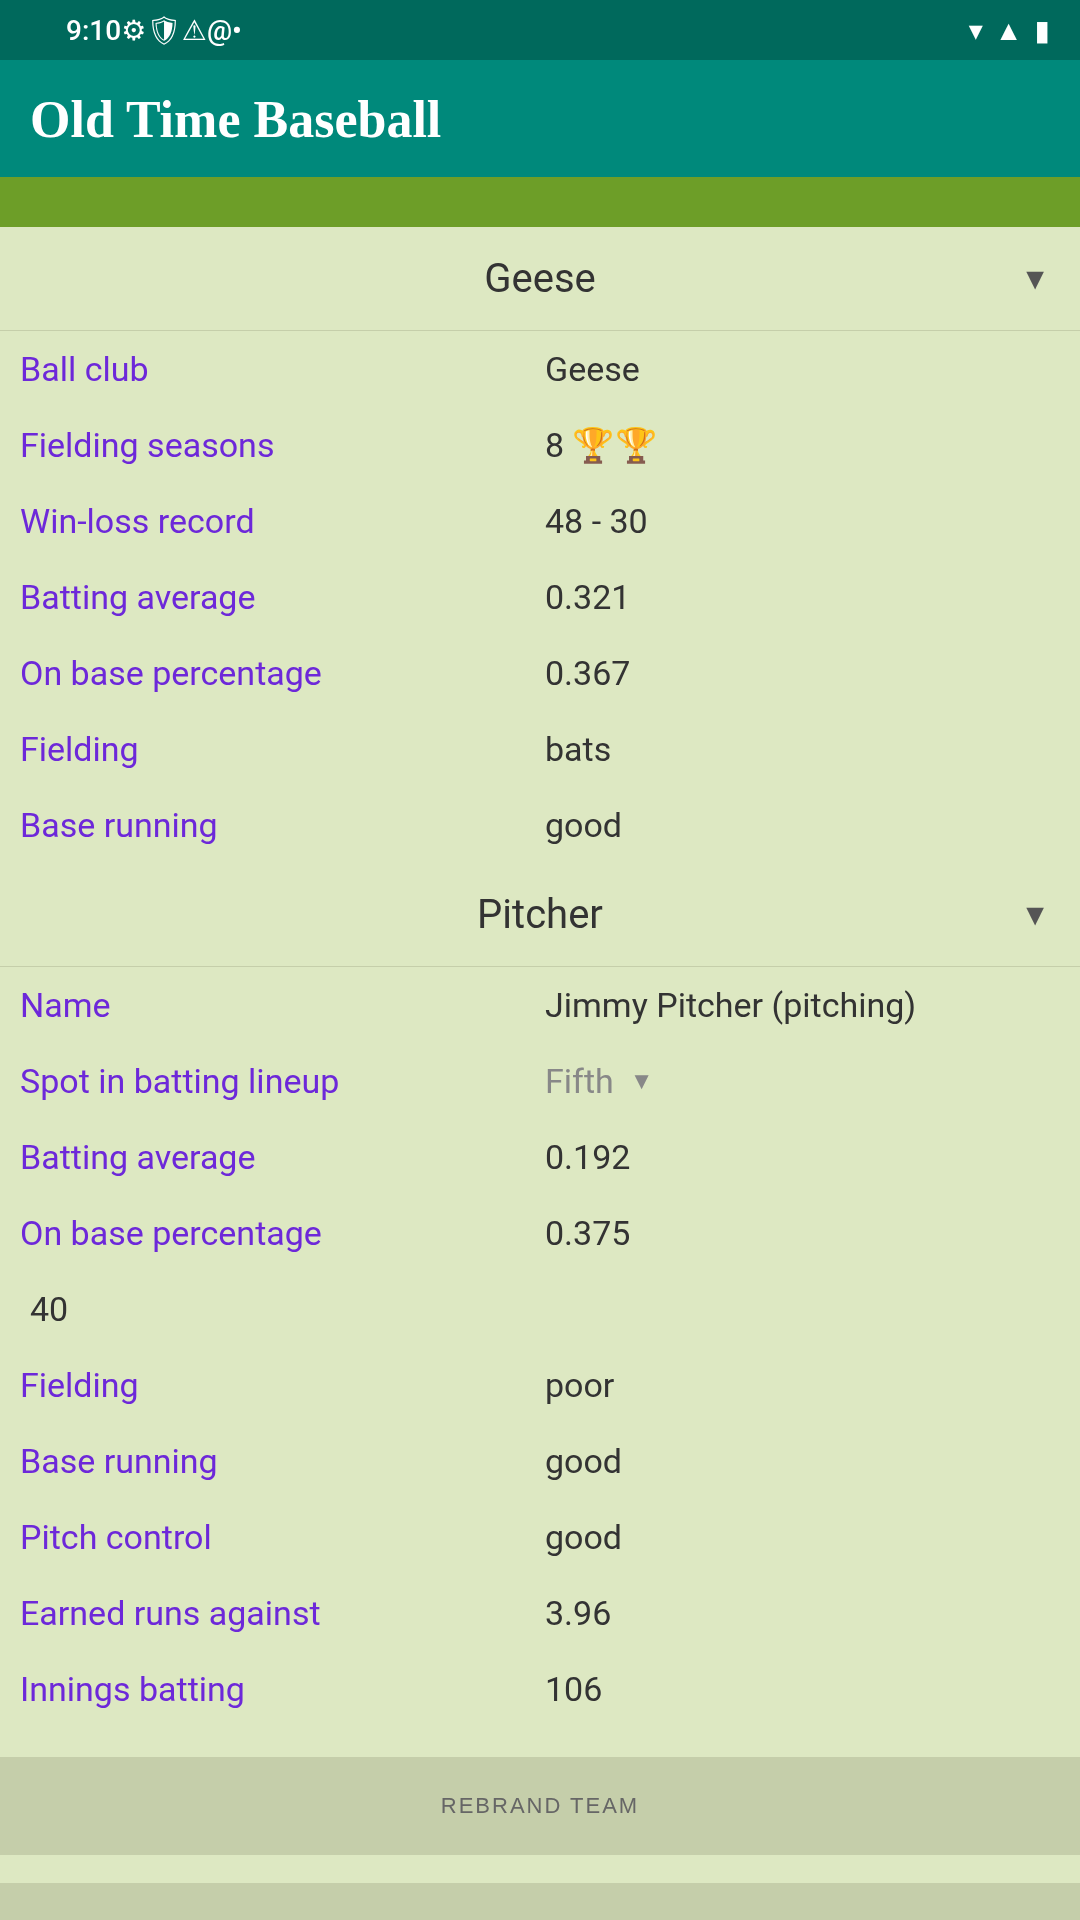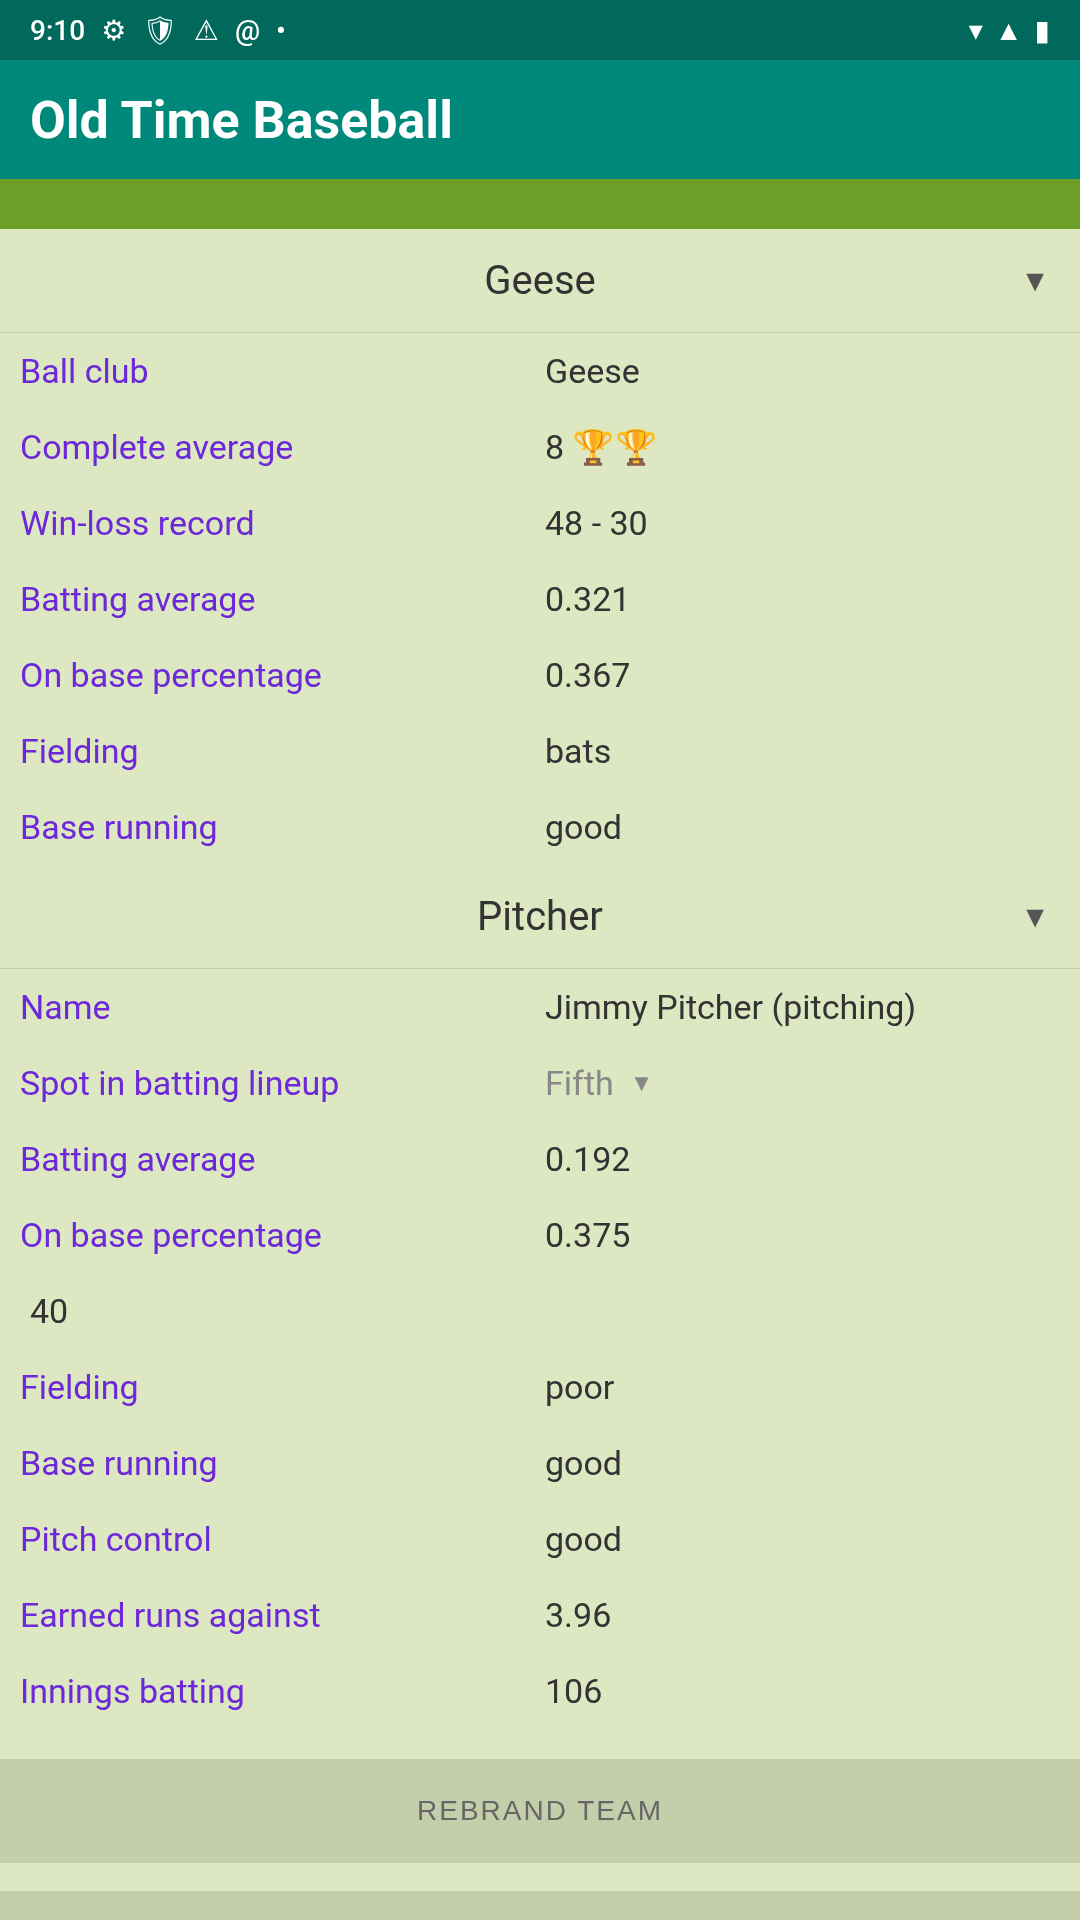--- a/index.html
+++ b/index.html
@@ -19,27 +19,28 @@
       background: #00695c;
       height: 60px;
       display: flex;
       align-items: center;
       justify-content: space-between;
       padding: 0 30px;
       color: white;
       font-size: 28px;
       font-weight: 500;
     }
-    .status-left { display: flex; align-items: center; gap: 16px; }
+    .status-left { display: flex; align-items: center; gap: 0; margin-left: 36px; }
     .status-right { display: flex; align-items: center; gap: 12px; }
 
     
     .app-header {
       background: #00897b;
       padding: 30px 40px 28px 30px;
+      font-family: Liberation Serif, serif;
     }
     .app-title {
       color: white;
       font-size: 52px;
       font-weight: 700;
     }
 
     
     .accent-bar {
       background: #6d9e28;
@@ -107,21 +108,21 @@
     .button-area {
       background: #dde8c2;
       padding: 16px 0;
     }
     .action-button {
       display: block;
       width: 100%;
       background: #c5ceaa;
       border: none;
       padding: 36px 20px;
-      font-size: 28px;
+      font-size: 22px;
       letter-spacing: 2px;
       color: #666;
       text-transform: uppercase;
       text-align: center;
       cursor: pointer;
       margin-bottom: 0;
       font-family: Arial, sans-serif;
       font-weight: 500;
     }
     .action-button:not(:last-child) {
@@ -166,21 +167,21 @@
     <span class="chevron">▼</span>
   </div>
 
   <div class="divider-line"></div>
 
   <div class="data-row">
     <span class="label">Ball club</span>
     <span class="value">Geese</span>
   </div>
   <div class="data-row">
-    <span class="label">Complete average</span>
+    <span class="label">Fielding seasons</span>
     <span class="value">8 🏆🏆</span>
   </div>
   <div class="data-row">
     <span class="label">Win-loss record</span>
     <span class="value">48 - 30</span>
   </div>
   <div class="data-row">
     <span class="label">Batting average</span>
     <span class="value">0.321</span>
   </div>

